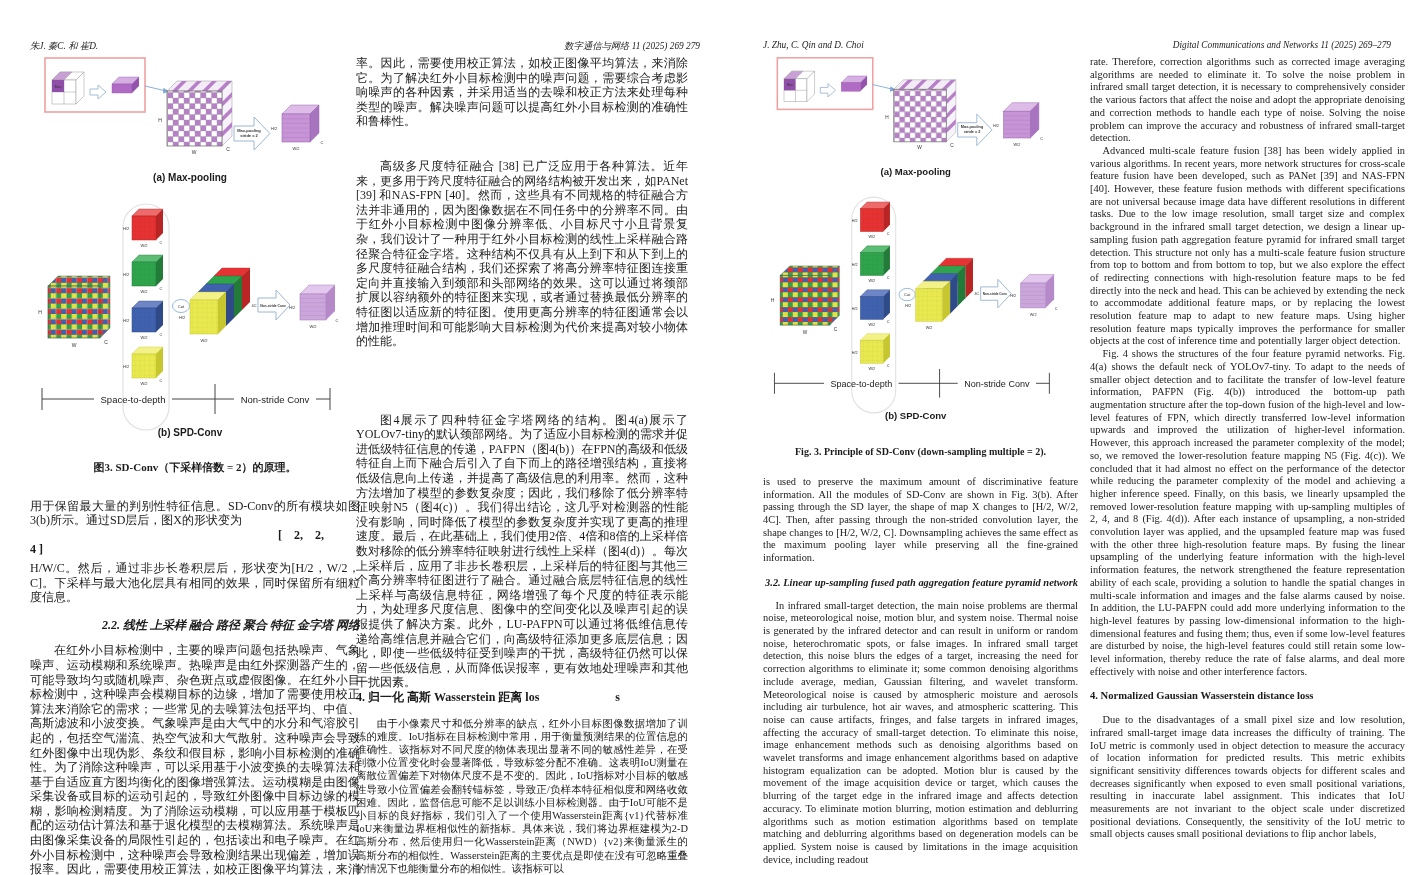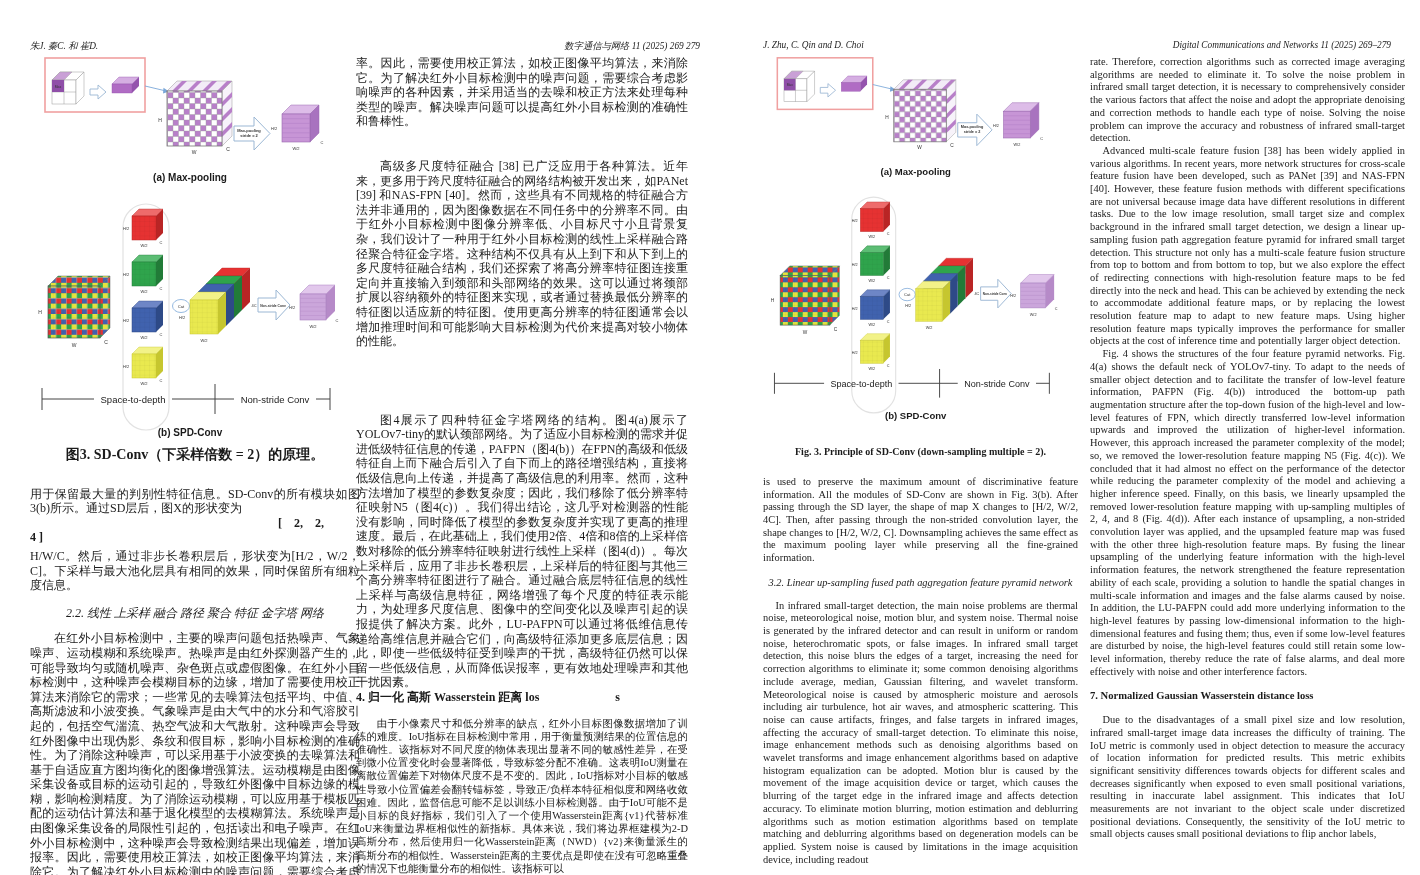--- a/index.html
+++ b/index.html
@@ -14,23 +14,23 @@
   .page-left  .col1 { left:30px;  width:330px; }
   .page-left  .col2 { left:356px; width:332px; }
   .page-right .col1 { left:53px;  width:315px; }
   .page-right .col2 { left:380px; width:315px; }
   .cn { font-size:12px;   line-height:14.6px; }
   .cn-small { font-size:10.4px; line-height:13.2px; }
   .en { font-size:10.4px; line-height:12.7px; }
   .figwrap { width:100%; }
   .figwrap svg { display:block; width:100%; height:auto; }
   .figcap { text-align:center; font-weight:bold; }
-  .figcap.cn { font-size:14px; margin-top:4px; }
+  .figcap.cn { font-size:11px; margin-top:16px; }
   .figcap.en { font-size:10px; margin-top:20px; }
-  .h-it { font-style:italic; font-weight:normal; text-align:center; }
+  .h-it { font-style:italic; font-weight:bold; text-align:right; }
   .h-b  { font-weight:bold; text-align:left; }
   .formula-r { text-align:right; font-weight:bold; padding-right:36px; }
   .formula-l { text-align:left; font-weight:bold; }
   svg text { font-family:"Liberation Sans", sans-serif; fill:#333; }
   svg .capt { font-weight:bold; font-size:10px; fill:#1a1a1a; }
   svg .stage { font-size:9.5px; fill:#222; }
   svg .tiny { font-size:4px; }
   svg .tiny2 { font-size:5px; }
 </style>
 </head>
@@ -426,18 +426,18 @@
       <div class="figcap en">Fig. 3. Principle of SD-Conv (down-sampling multiple = 2).</div>
       <p class="en" style="margin-top:17px">is used to preserve the maximum amount of discriminative feature information. All the modules of SD-Conv are shown in Fig. 3(b). After passing through the SD layer, the shape of map X changes to [H/2, W/2, 4C]. Then, after passing through the non-strided convolution layer, the shape changes to [H/2, W/2, C]. Downsampling achieves the same effect as the maximum pooling layer while preserving all the fine-grained information.</p>
       <h3 class="h-it en" style="margin:12px 0 10px">3.2. Linear up-sampling fused path aggregation feature pyramid network</h3>
       <p class="en" style="text-indent:1.2em">In infrared small-target detection, the main noise problems are thermal noise, meteorological noise, motion blur, and system noise. Thermal noise is generated by the infrared detector and can result in uniform or random noise, heterochromatic spots, or false images. In infrared small target detection, this noise blurs the edges of a target, increasing the need for correction algorithms to eliminate it; some common denoising algorithms include average, median, Gaussian filtering, and wavelet transform. Meteorological noise is caused by atmospheric moisture and aerosols including air turbulence, hot air waves, and atmospheric scattering. This noise can cause artifacts, fringes, and false targets in infrared images, affecting the accuracy of small-target detection. To eliminate this noise, image enhancement methods such as denoising algorithms based on wavelet transforms and image enhancement algorithms based on adaptive histogram equalization can be adopted. Motion blur is caused by the movement of the image acquisition device or target, which causes the blurring of the target edge in the infrared image and affects detection accuracy. To eliminate motion blurring, motion estimation and deblurring algorithms such as motion estimation algorithms based on template matching and deblurring algorithms based on degeneration models can be applied. System noise is caused by limitations in the image acquisition device, including readout</p>
     </div>
 
     <div class="col col2">
       <p class="en" style="margin-top:2px">rate. Therefore, correction algorithms such as corrected image averaging algorithms are needed to eliminate it. To solve the noise problem in infrared small target detection, it is necessary to comprehensively consider the various factors that affect the noise and adopt the appropriate denoising and correction methods to handle each type of noise. Solving the noise problem can improve the accuracy and robustness of infrared small-target detection.</p>
       <p class="en" style="text-indent:1.2em">Advanced multi-scale feature fusion [38] has been widely applied in various algorithms. In recent years, more network structures for cross-scale feature fusion have been developed, such as PANet [39] and NAS-FPN [40]. However, these feature fusion methods with different specifications are not universal because image data have different resolutions in different tasks. Due to the low image resolution, small target size and complex background in the infrared small target detection, we design a linear up-sampling fusion path aggregation feature pyramid for infrared small target detection. This structure not only has a multi-scale feature fusion structure from top to bottom and from bottom to top, but we also explore the effect of redirecting connections with high-resolution feature maps to be fed directly into the neck and head. This can be achieved by extending the neck to accommodate additional feature maps, or by replacing the lowest resolution feature map to adapt to new feature maps. Using higher resolution feature maps typically improves the performance for smaller objects at the cost of inference time and potentially larger object detection.</p>
       <p class="en" style="text-indent:1.2em">Fig. 4 shows the structures of the four feature pyramid networks. Fig. 4(a) shows the default neck of YOLOv7-tiny. To adapt to the needs of smaller object detection and to facilitate the transfer of low-level feature information, PAFPN (Fig. 4(b)) introduced the bottom-up path augmentation structure after the top-down fusion of the high-level and low-level features of FPN, which directly transferred low-level information upwards and improved the utilization of higher-level information. However, this approach increased the parameter complexity of the model; so, we removed the lower-resolution feature mapping N5 (Fig. 4(c)). We concluded that it had almost no effect on the performance of the detector while reducing the parameter complexity of the model and achieving a higher inference speed. Finally, on this basis, we linearly upsampled the removed lower-resolution feature mapping with up-sampling multiples of 2, 4, and 8 (Fig. 4(d)). After each instance of upsampling, a non-strided convolution layer was applied, and the upsampled feature map was fused with the other three high-resolution feature maps. By fusing the linear upsampling of the underlying feature information with the high-level information features, the network strengthened the feature representation ability of each scale, providing a solution to handle the spatial changes in multi-scale information and images and the false alarms caused by noise. In addition, the LU-PAFPN could add more underlying information to the high-level features by passing low-dimensional information to the high-dimensional features and fusing them; thus, even if some low-level features are disturbed by noise, the high-level features could still retain some low-level information, thereby reduce the rate of false alarms, and deal more effectively with noise and other interference factors.</p>
-      <div class="h-b en" style="margin:12px 0 11px; font-size:10.6px">7. Normalized Gaussian Wasserstein distance loss</div>
+      <div class="h-b en" style="margin:12px 0 11px; font-size:10.6px">4. Normalized Gaussian Wasserstein distance loss</div>
       <p class="en" style="text-indent:1.2em">Due to the disadvantages of a small pixel size and low resolution, infrared small-target image data increases the difficulty of training. The IoU metric is commonly used in object detection to measure the accuracy of location information for predicted results. This metric exhibits significant sensitivity differences towards objects for different scales and decreases significantly when exposed to even small positional variations, resulting in inaccurate label assignment. This indicates that IoU measurements are not invariant to the object scale under discretized positional deviations. Consequently, the sensitivity of the IoU metric to small objects causes small positional deviations to flip anchor labels,</p>
     </div>
   </div>
 
 </div>
 
 </body></html>

